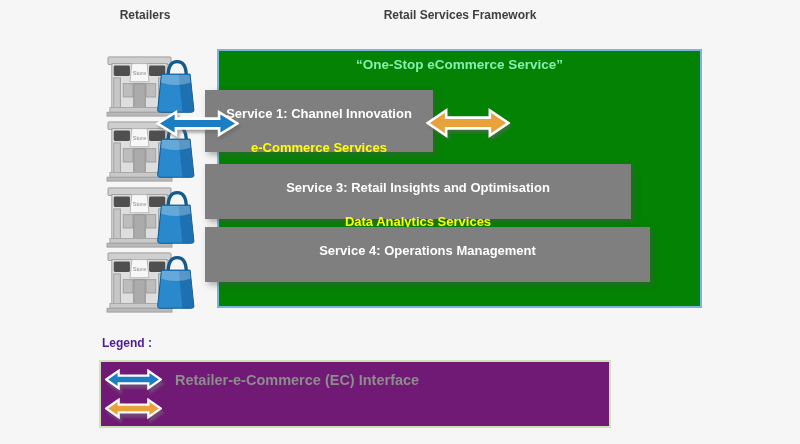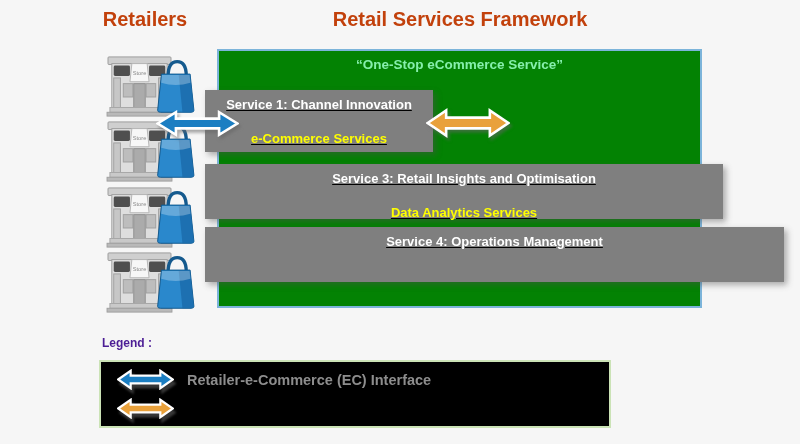--- a/index.html
+++ b/index.html
@@ -1,52 +1,52 @@
 <!DOCTYPE html>
 <html><head>
 <meta charset="utf-8">
 <style>
   html,body{margin:0;padding:0;}
   .stage{
     position:relative;width:800px;height:444px;overflow:hidden;
     background:#f6f6f6;font-family:"Liberation Sans",sans-serif;
   }
-  .hd{position:absolute;top:8px;font-size:20px;font-weight:bold;color:#c2410c;text-align:center;}
+  .hd{position:absolute;top:8px;font-size:12px;font-weight:bold;color:#404040;text-align:center;}
   .hd-retailers{left:60px;width:170px;}
   .hd-framework{left:250px;width:420px;}
 
   .green-box{
     position:absolute;left:217px;top:49px;width:485px;height:259px;
     background:#038203;border:2px solid #7cb4da;box-sizing:border-box;
   }
   .banner{margin-top:6px;text-align:center;color:#86efac;font-weight:bold;font-size:13.5px;}
 
   .svc{
-    position:absolute;background:#7f7f7f;text-align:center;padding-top:7px;
-    box-sizing:border-box;box-shadow:3px 3px 6px rgba(80,80,80,.45);text-decoration:underline;
+    position:absolute;background:#7f7f7f;text-align:center;padding-top:16px;
+    box-sizing:border-box;box-shadow:3px 3px 6px rgba(80,80,80,.45);
   }
   .svc1{left:205px;top:90px;width:228px;height:62px;}
   .svc2{left:495px;top:90px;width:225px;height:62px;}
-  .svc3{left:205px;top:164px;width:518px;height:55px;}
-  .svc4{left:205px;top:227px;width:579px;height:55px;}
+  .svc3{left:205px;top:164px;width:426px;height:55px;}
+  .svc4{left:205px;top:227px;width:445px;height:55px;}
   .svc-title{color:#ffffff;font-size:13px;font-weight:bold;line-height:16px;}
   .svc-sub{color:#ffff00;font-size:13px;font-weight:bold;line-height:16px;margin-top:18px;}
 
   .arrow{position:absolute;filter:drop-shadow(2px 3px 1.5px rgba(100,100,100,.55));}
   .arrow-blue{left:156px;top:110px;width:83px;height:27px;}
   .arrow-orange{left:426px;top:108px;width:84px;height:30px;}
 
   .retailer{position:absolute;left:102px;width:96px;height:63px;}
   .r1{top:55px;} .r2{top:120px;} .r3{top:186px;} .r4{top:251px;}
 
   .legend-title{position:absolute;left:102px;top:336px;font-size:12px;font-weight:bold;color:#4c1d95;}
   .legend-box{
     position:absolute;left:99px;top:360px;width:512px;height:68px;
-    border:2px solid #cbe3b6;box-sizing:border-box;background:#000000;
-    padding:7px 16px;display:flex;flex-direction:column;justify-content:space-between;
+    border:2px solid #cbe3b6;box-sizing:border-box;background:#701a75;
+    padding:7px 4px;display:flex;flex-direction:column;justify-content:space-between;
   }
   .legend-row{display:flex;align-items:center;}
   .legend-arrow{width:57px;height:21px;flex:0 0 auto;filter:drop-shadow(2px 4px 1px rgba(120,120,120,.45));}
   .legend-label{margin-left:13px;font-size:14.5px;font-weight:bold;color:#8d8d8d;}
 </style>
 </head>
 <body>
 
 <div class="stage">
 

